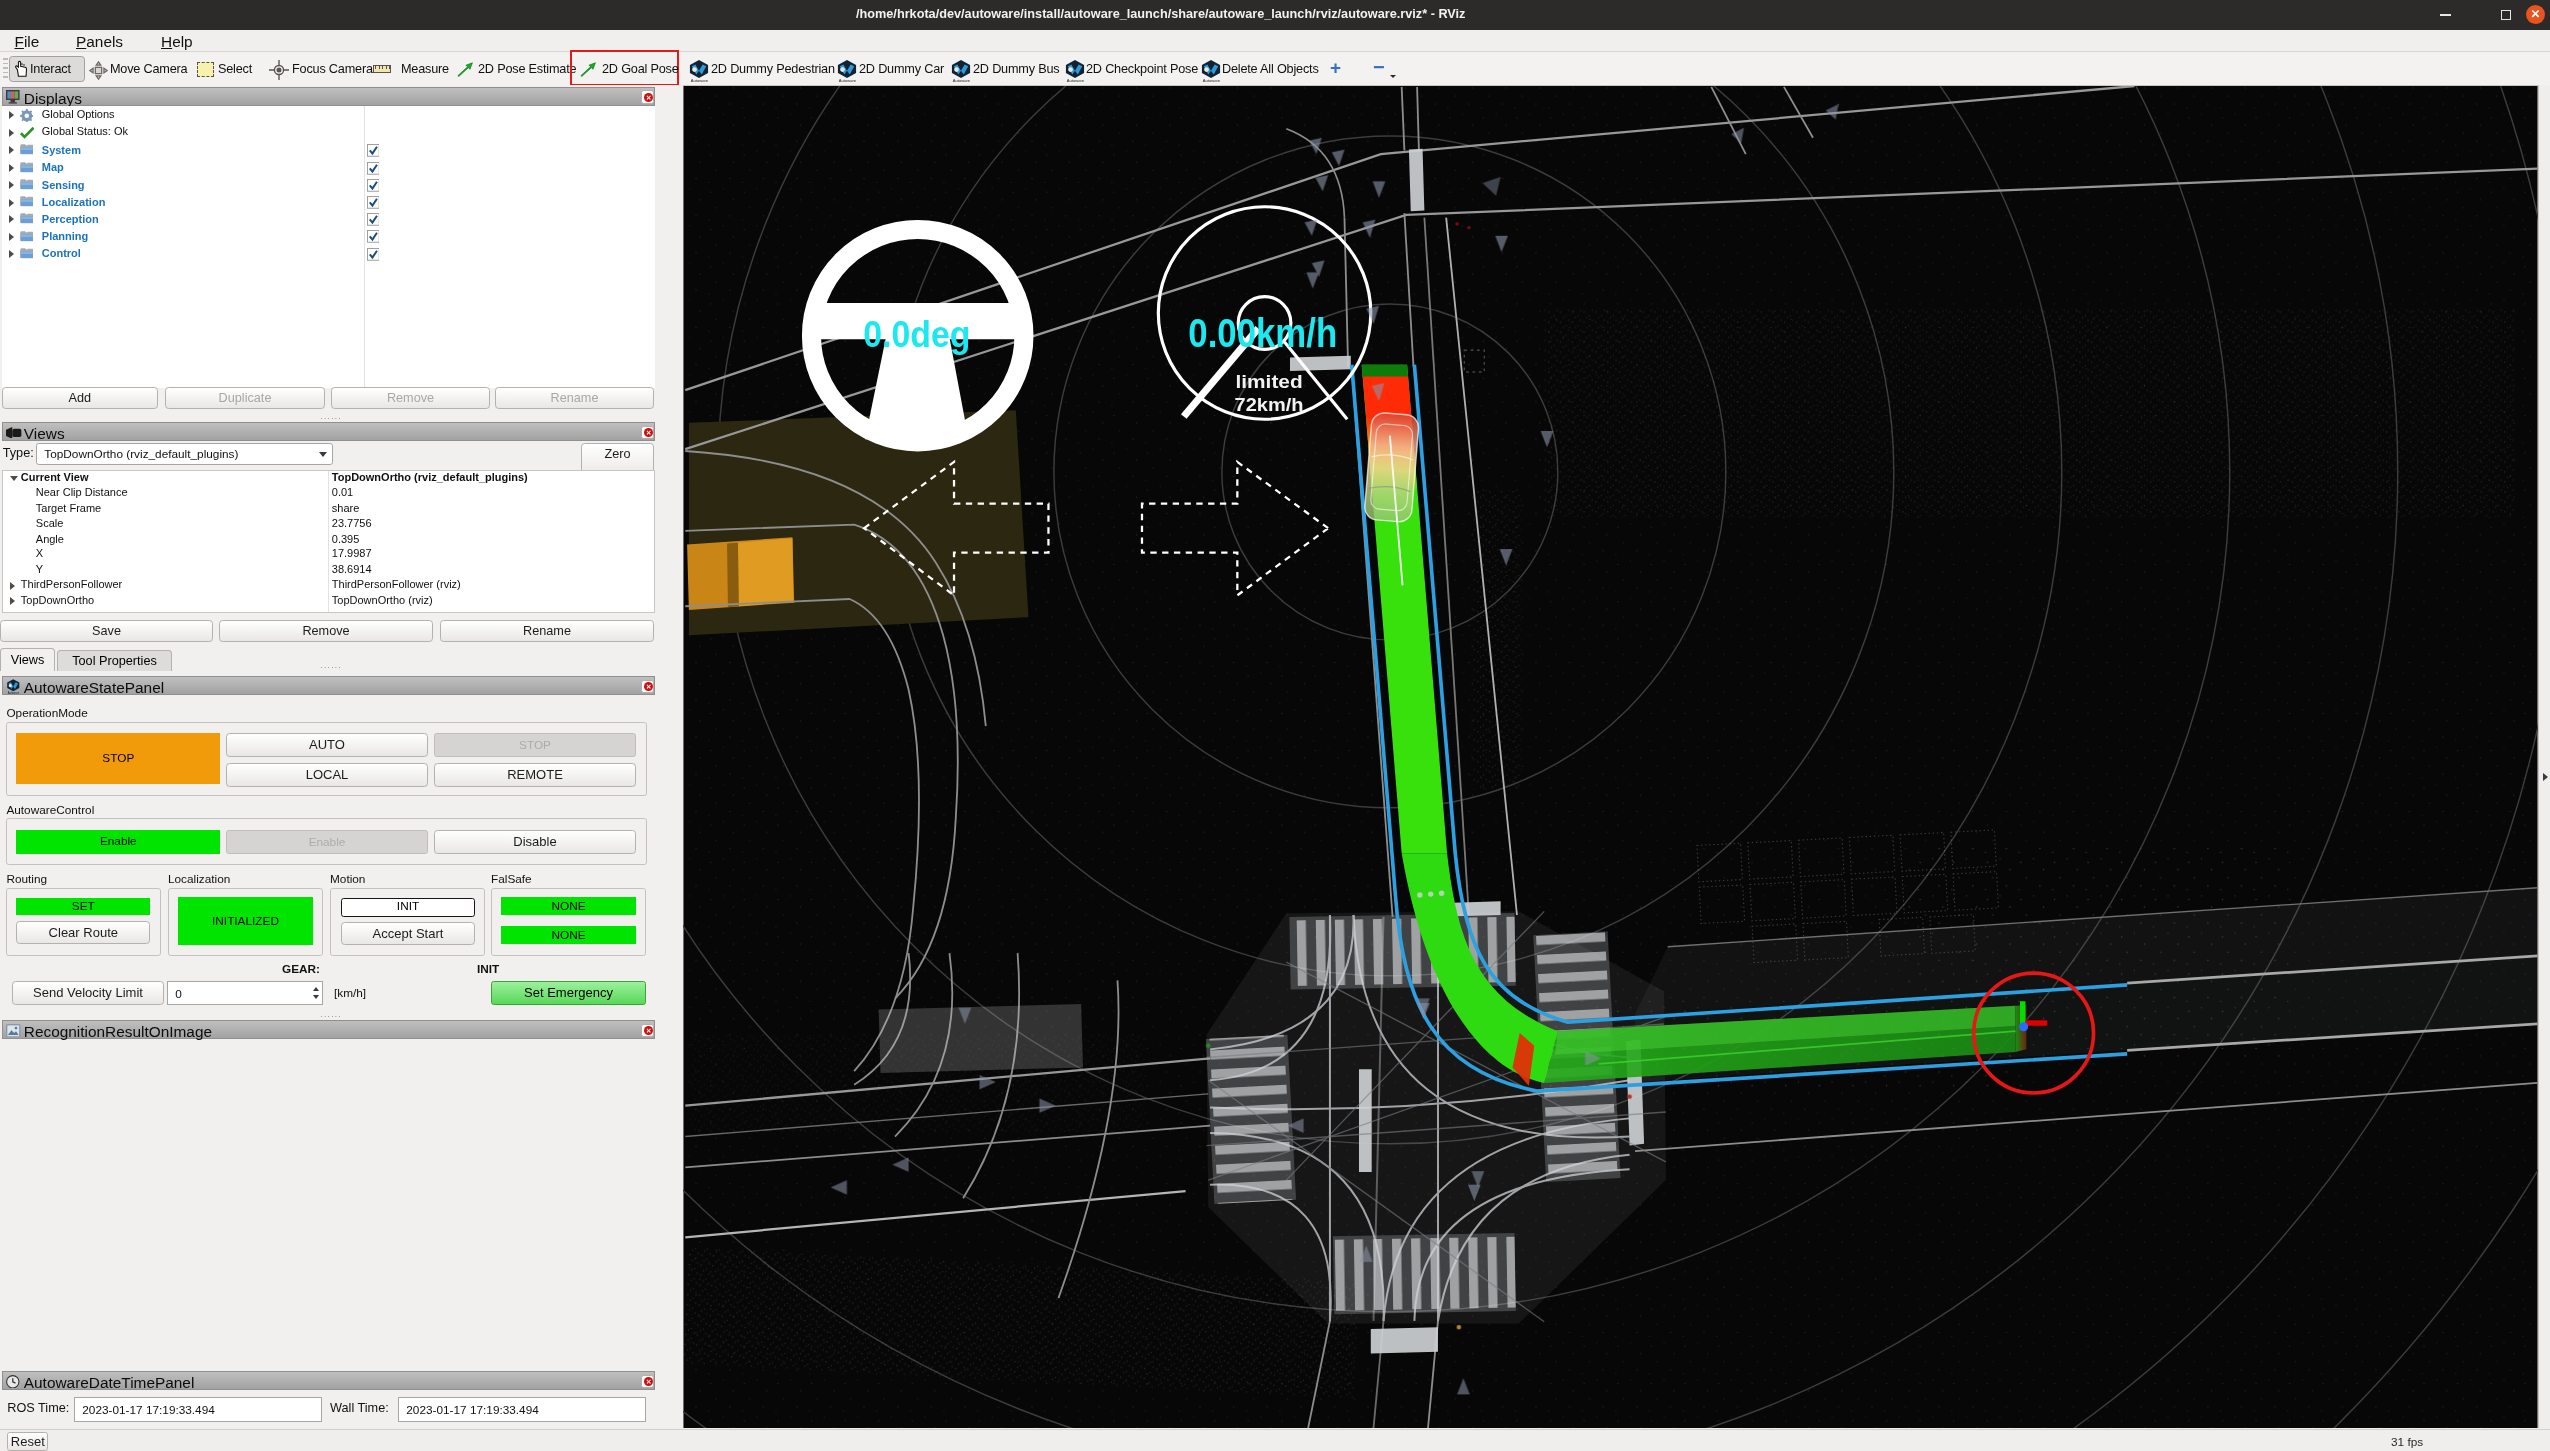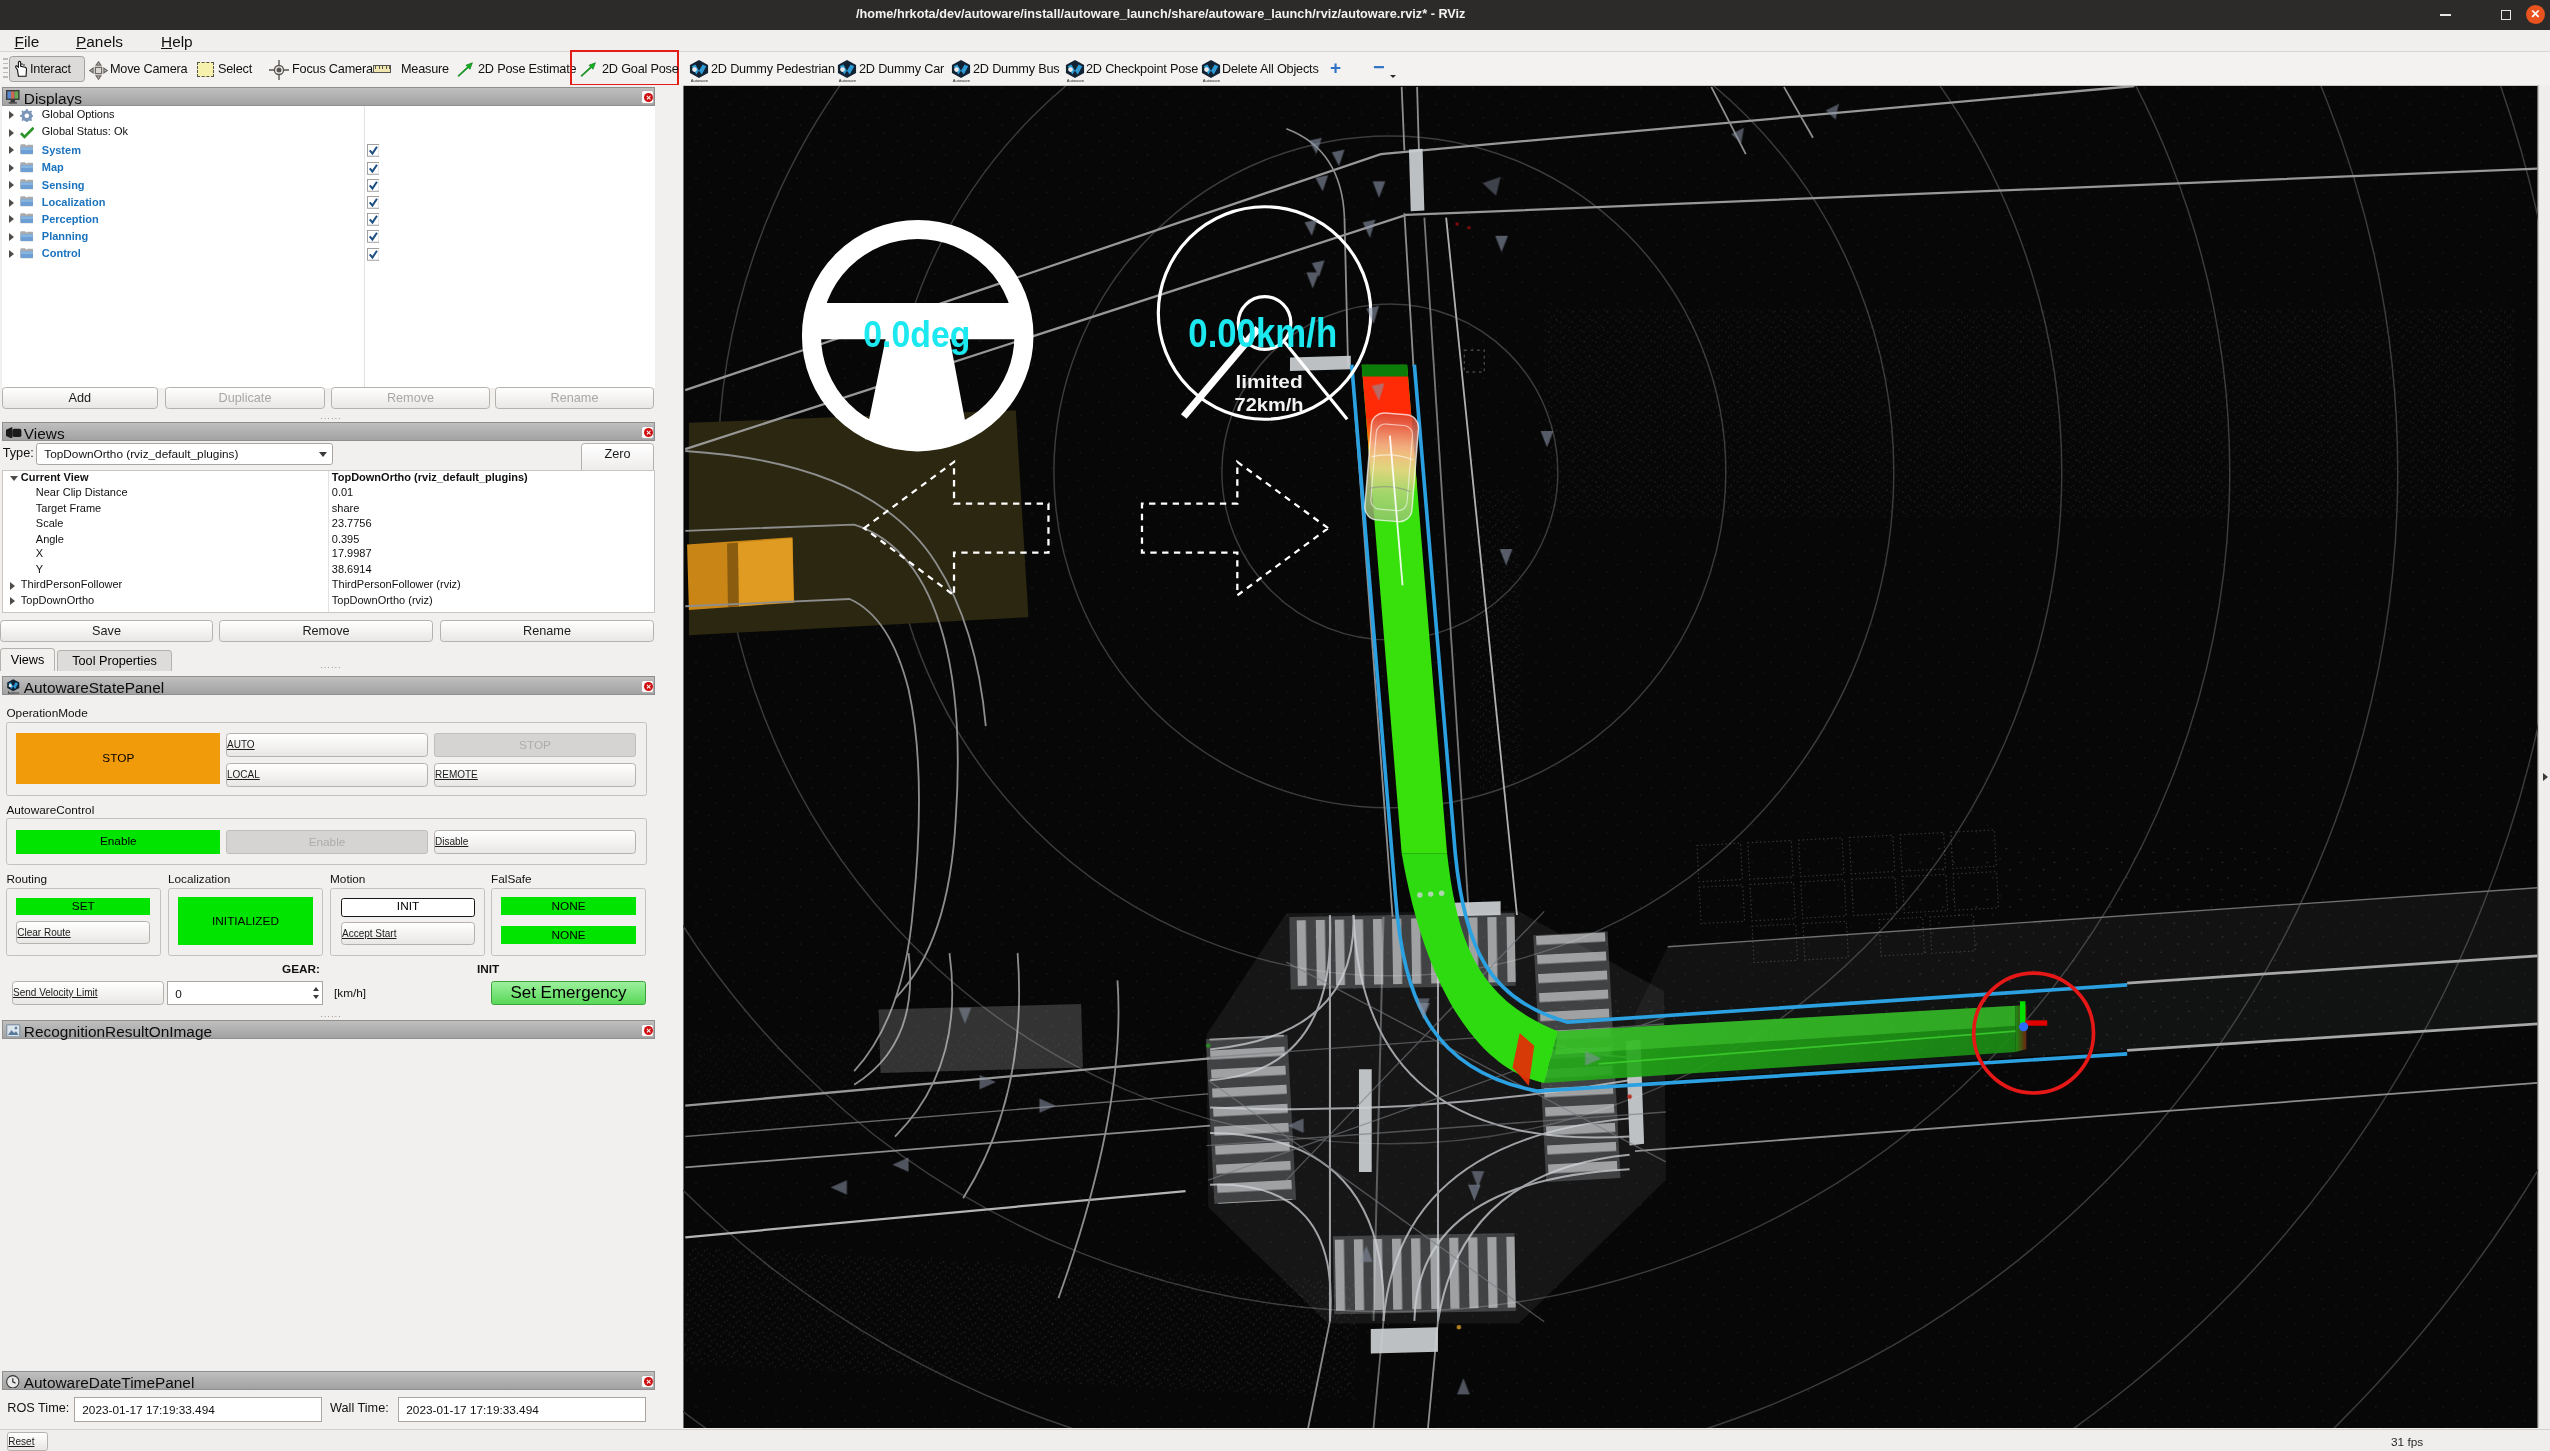--- a/index.html
+++ b/index.html
@@ -11,21 +11,21 @@
 #menubar{left:0;top:30px;width:2550px;height:22px;background:#f0efed;border-bottom:0.9px solid #d9d6d3;}
 .menuitem{top:2.7px;font-size:15.4px;color:#111;}
 #toolbar{left:0;top:53px;width:2550px;height:33px;background:#f3f2f1;border-bottom:0.9px solid #c9c6c3;}
 .tbtxt{top:9px;font-size:12.7px;color:#111;white-space:nowrap;letter-spacing:-0.2px;}
 #interactbtn{left:9px;top:2.7px;width:76px;height:26px;background:#dddbd9;border:0.9px solid #a3a09d;border-radius:3.6px;}
 #goalbox{left:570px;top:-2.7px;width:109px;height:36px;border:2.7px solid #e41c17;}
 .hdr{left:1.8px;width:653px;height:19px;background:linear-gradient(#bfbfbf,#a2a2a2);border:0.9px solid #8f8f8f;}
 .hdrtxt{top:1.8px;left:21px;font-size:15.4px;color:#0c0c0c;}
 .closebtn{top:2.7px;left:638px;width:13.6px;height:13.6px;background:#fcfcfc;border:0.9px solid #b1aeab;border-radius:2.7px;}
 .closebtn:after{content:"✕";position:absolute;left:2.3px;top:1.4px;width:9px;height:9px;background:#cf0f0f;border-radius:50%;color:#fff;font-size:6.4px;line-height:9px;text-align:center;font-weight:bold;}
-.btn{background:linear-gradient(#ffffff,#e9e7e5);border:0.9px solid #b5b1ad;border-radius:3.6px;font-size:10px;color:#1c1c1c;text-decoration:underline;}
+.btn{background:linear-gradient(#ffffff,#e9e7e5);border:0.9px solid #b5b1ad;border-radius:3.6px;font-size:13px;color:#1c1c1c;text-align:center;}
 .btn14{background:linear-gradient(#ffffff,#e9e7e5);border:0.9px solid #b5b1ad;border-radius:3.6px;font-size:12.7px;color:#1c1c1c;text-align:center;}
 .dis{color:#a9a7a5;}
 .gbtn{background:#00e400;font-size:11.8px;color:#000;text-align:center;}
 .obtn{background:#f29b0a;font-size:11.8px;color:#000;text-align:center;}
 .dbtn{background:#d6d4d2;border:0.9px solid #c0bdba;border-radius:2.7px;font-size:11.8px;color:#aeacaa;text-align:center;}
 .gbox{border:0.9px solid #c4c1be;border-radius:2.7px;}
 .lbl13{font-size:11.8px;color:#111;}
 .lbl14{font-size:12.7px;color:#111;}
 .tree13{font-size:11px;color:#101010;white-space:nowrap;}
 .bluefolder{color:#1b73be;font-weight:bold;}
@@ -299,21 +299,21 @@
   <div class="abs gbtn" style="left:501px;top:841px;width:135px;height:18px;line-height:18px">NONE</div>
   <div class="abs lbl13" style="left:282px;top:877px;font-weight:bold">GEAR:</div>
   <div class="abs lbl13" style="left:477px;top:877px;font-weight:bold">INIT</div>
   <div class="abs btn" style="left:12px;top:896px;width:152px;height:23.6px;line-height:22px">Send Velocity Limit</div>
   <div class="abs inputbox" style="left:167px;top:896px;width:156px;height:23.6px">
     <div class="abs" style="left:7.3px;top:4.5px">0</div>
     <div class="abs" style="left:145px;top:5.4px;border-bottom:4.5px solid #3a3a3a;border-left:3.6px solid transparent;border-right:3.6px solid transparent"></div>
     <div class="abs" style="left:145px;top:12.7px;border-top:4.5px solid #3a3a3a;border-left:3.6px solid transparent;border-right:3.6px solid transparent"></div>
   </div>
   <div class="abs lbl13" style="left:334px;top:901px">[km/h]</div>
-  <div class="abs" style="left:491px;top:896px;width:155px;height:23.6px;background:linear-gradient(#9df09d,#58d858);border:0.9px solid #3aa33a;border-radius:2.7px;font-size:17px;text-align:center;line-height:22px">Set Emergency</div>
+  <div class="abs" style="left:491px;top:896px;width:155px;height:23.6px;background:linear-gradient(#9df09d,#58d858);border:0.9px solid #3aa33a;border-radius:2.7px;font-size:13px;text-align:center;line-height:22px">Set Emergency</div>
   <div class="abs dots" style="left:320px;top:921px"></div>
 
   <div class="abs hdr" style="top:935px">
     <svg class="abs" style="left:3.6px;top:2.7px" width="14.5" height="13.6" viewBox="0 0 16 15">
         <rect x="0" y="0" width="16" height="15" rx="2" fill="#8a98a8"></rect>
         <rect x="1.5" y="1.5" width="13" height="12" fill="#dce4ec"></rect>
         <path d="M2 12 L6 7 L9 10 L11 8 L14 12 Z" fill="#5a7a9a"></path>
         <circle cx="11" cy="4.5" r="1.5" fill="#5a7a9a"></circle>
       </svg>
     <div class="abs hdrtxt">RecognitionResultOnImage</div>

